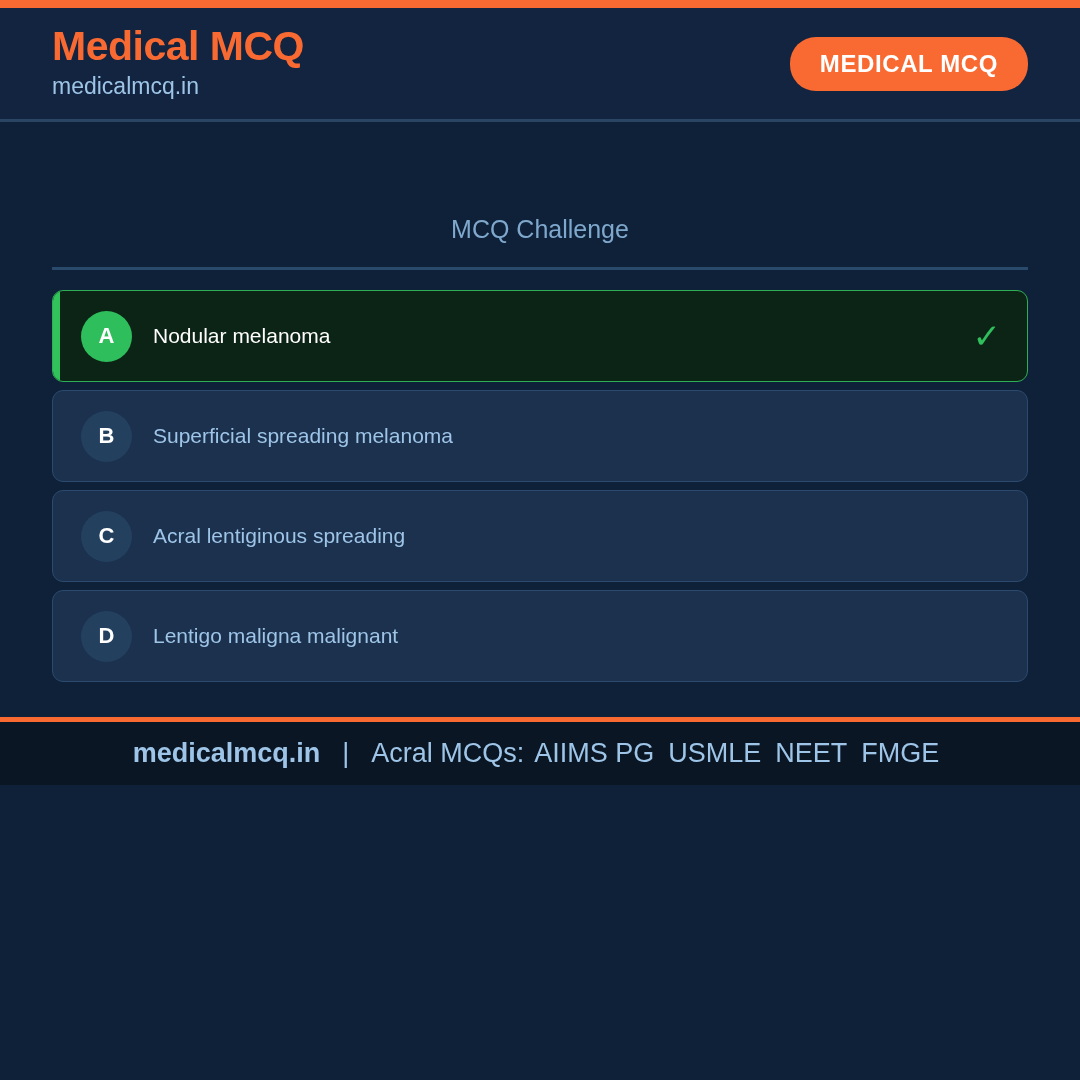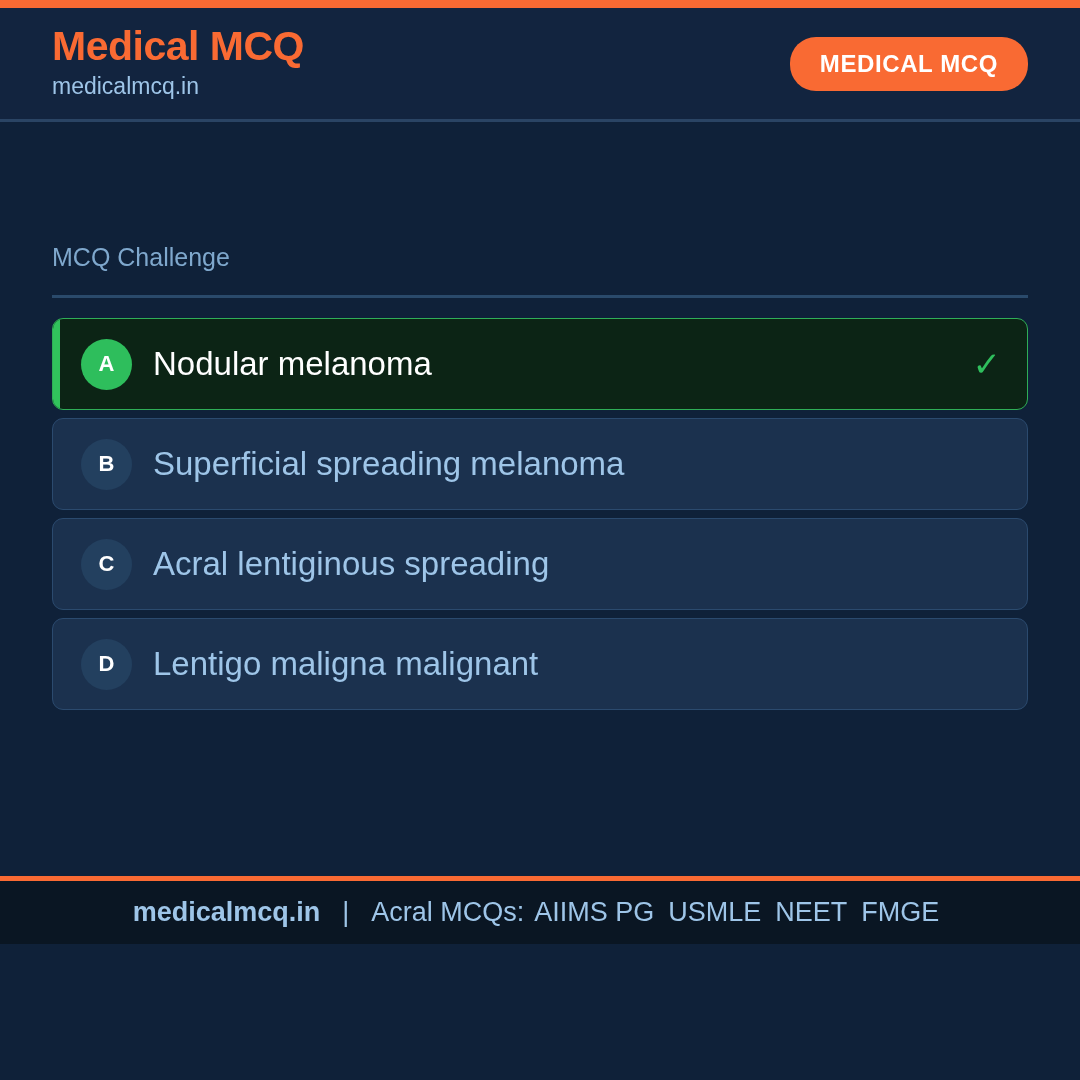--- a/index.html
+++ b/index.html
@@ -6,21 +6,21 @@
 
   html, body {
     width:1080px; height:1080px;
     background:#0f2139;
     font-family:"Liberation Sans", sans-serif;
     overflow:hidden;
   }
 
   .page {
     position:relative;
-    width:1080px; height:944px;
+    width:1080px; height:785px;
     background:#0f2139;
     display:flex;
     flex-direction:column;
   }
 
   
   .top-accent {
     height:8px;
     width:100%;
     background:#f96a33;
@@ -63,21 +63,21 @@
     white-space:nowrap;
   }
 
   
   .main {
     flex:1 1 auto;
     padding:0 52px;
     position:relative;
   }
 
-  .question-block { padding-top:120px; }
+  .question-block { padding-top:92px;text-align:center; }
 
   .eyebrow {
     font-size:25px;
     color:#7fa8cd;
     line-height:1.2;
     margin-bottom:9px;
   }
   .question {
     font-size:47px;
     font-weight:bold;
@@ -131,21 +131,21 @@
     font-size:22px;
     font-weight:bold;
     display:flex;
     align-items:center;
     justify-content:center;
     margin-right:21px;
   }
   .option.correct .badge { background:#2ebe5c; }
 
   .option-text {
-    font-size:33px;
+    font-size:21px;
     color:#9ec5e8;
     line-height:1.2;
     flex:1 1 auto;
   }
   .option.correct .option-text { color:#ffffff; }
 
   .check-icon {
     flex:0 0 auto;
     color:#2fbf5d;
     font-size:34px;

